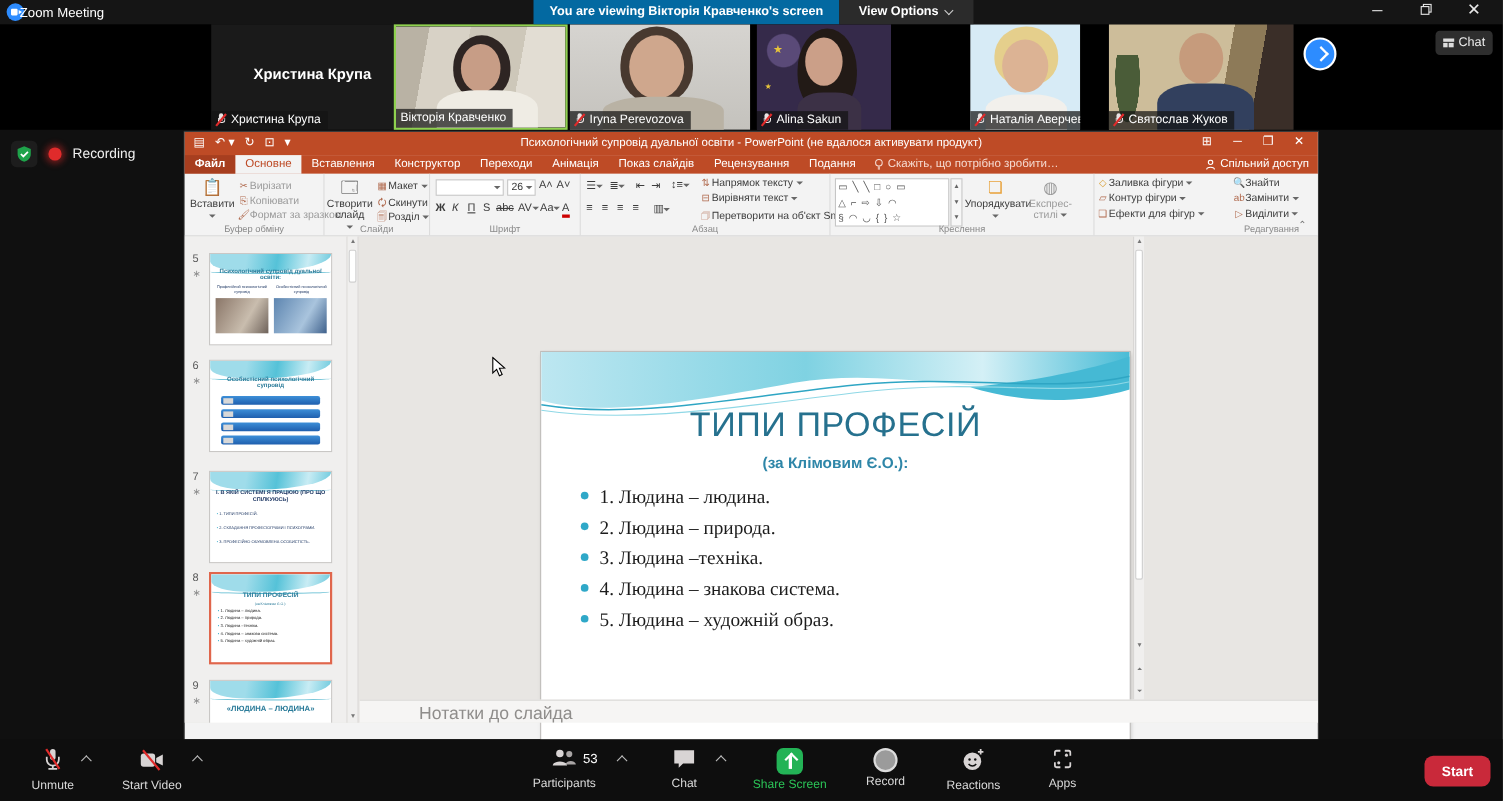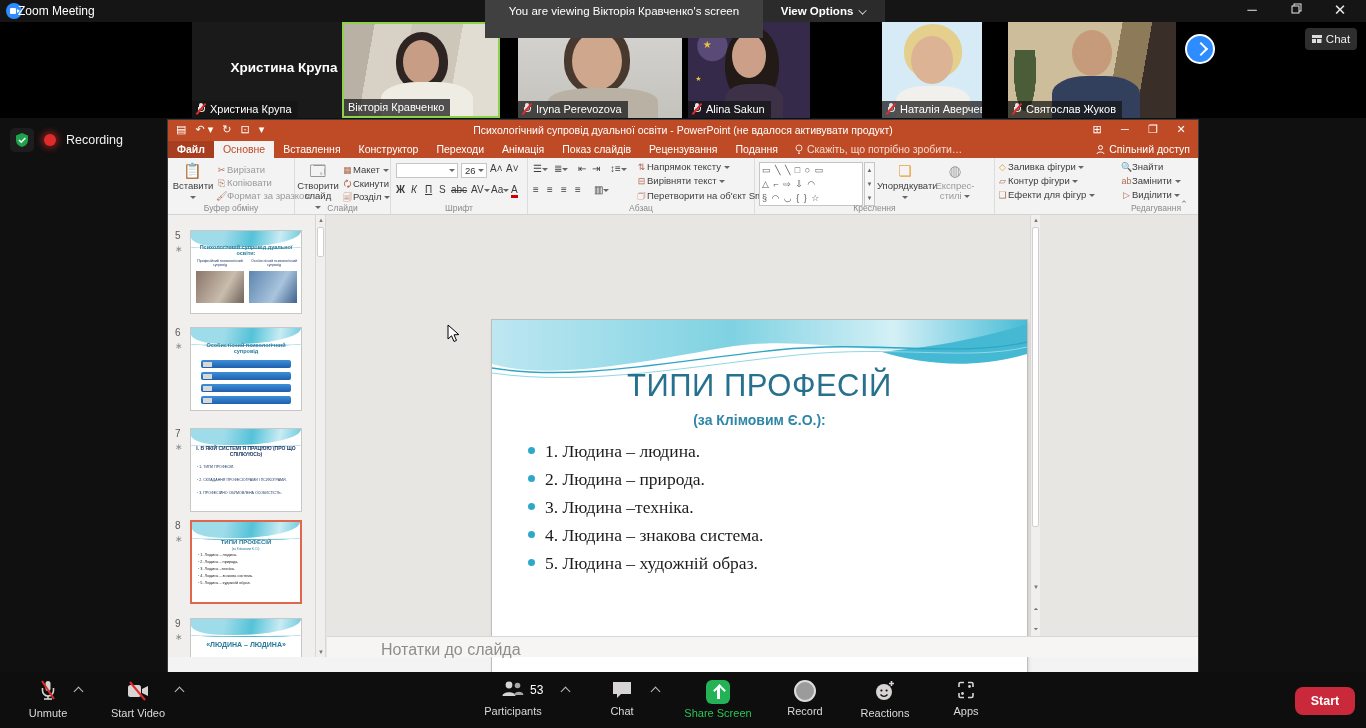--- a/index.html
+++ b/index.html
@@ -5,22 +5,22 @@
   * { margin:0; padding:0; box-sizing:border-box; }
   html,body { width:1366px; height:728px; overflow:hidden; background:#101010;
     font-family:"Liberation Sans", sans-serif; -webkit-font-smoothing:antialiased; }
 
   
   #zoom-titlebar { position:absolute; left:0; top:0; width:1366px; height:22px; background:#151515; z-index:50; }
   #zoom-logo { position:absolute; left:6px; top:3px; width:16px; height:16px; border-radius:50%; background:#2D8CFF; }
   #zoom-logo::after { content:""; position:absolute; left:3.5px; top:5px; width:6px; height:6px; background:#fff; border-radius:1px; }
   #zoom-logo::before { content:""; position:absolute; right:2.5px; top:6px; border-left:3.5px solid #fff; border-top:2px solid transparent; border-bottom:2px solid transparent; }
   #zoom-title { position:absolute; left:18px; top:4px; color:#fff; font-size:12px; }
-  #share-banner { position:absolute; left:485px; top:0; width:278px; height:38px; background:#404040; color:#fff;
-    font-size:11.5px; font-weight:normal; text-align:center; line-height:22px; }
+  #share-banner { position:absolute; left:485px; top:0; width:278px; height:22px; background:#0369a1; color:#fff;
+    font-size:11.5px; font-weight:bold; text-align:center; line-height:22px; }
   #view-options { position:absolute; left:763px; top:0; width:122px; height:22px; background:#2b2b2b; color:#fff;
     font-size:11.5px; font-weight:bold; text-align:center; line-height:22px; cursor:pointer; }
   #view-options .chev-d { display:inline-block; width:6px; height:6px; border-left:1.5px solid #ccc; border-bottom:1.5px solid #ccc; transform:rotate(-45deg) translateY(-2px); margin-left:8px; }
   .wc-btn { position:absolute; top:0; width:44px; height:22px; color:#e8e8e8; text-align:center; line-height:20px; font-size:13px; cursor:pointer; }
 
   
   #video-strip { position:absolute; left:0; top:22px; width:1366px; height:96px; background:#000; }
   .tile { position:absolute; top:0; height:96px; background:#1a1a1a; overflow:hidden; }
   .tile.active-speaker { border:2px solid #8fd14f; }
   .tile .big-name { position:absolute; width:100%; top:38px; text-align:center; color:#fff; font-size:13.5px; font-weight:bold; }
@@ -182,21 +182,21 @@
       <div class="big-name">Христина Крупа</div>
       <div class="name-label">
         <span class="mic-muted">
           <span class="mbody"></span>
           <span class="mstand"></span>
           <span class="mslash"></span>
         </span>
         <span>Христина Крупа</span>
       </div>
     </div>
-    <div class="tile tile-office active-speaker" style="left: 342px; width: 158px;">
+    <div class="tile tile-office active-speaker" style="left: 358px; width: 158px;">
       <div class="vid">
         <div class="p-hair"></div>
         <div class="p-head"></div>
         <div class="p-torso"></div>
       </div>
       <div class="name-label">
         <span>Вікторія Кравченко</span>
       </div>
     </div>
     <div class="tile tile-plain" style="left: 518px; width: 164px;">

